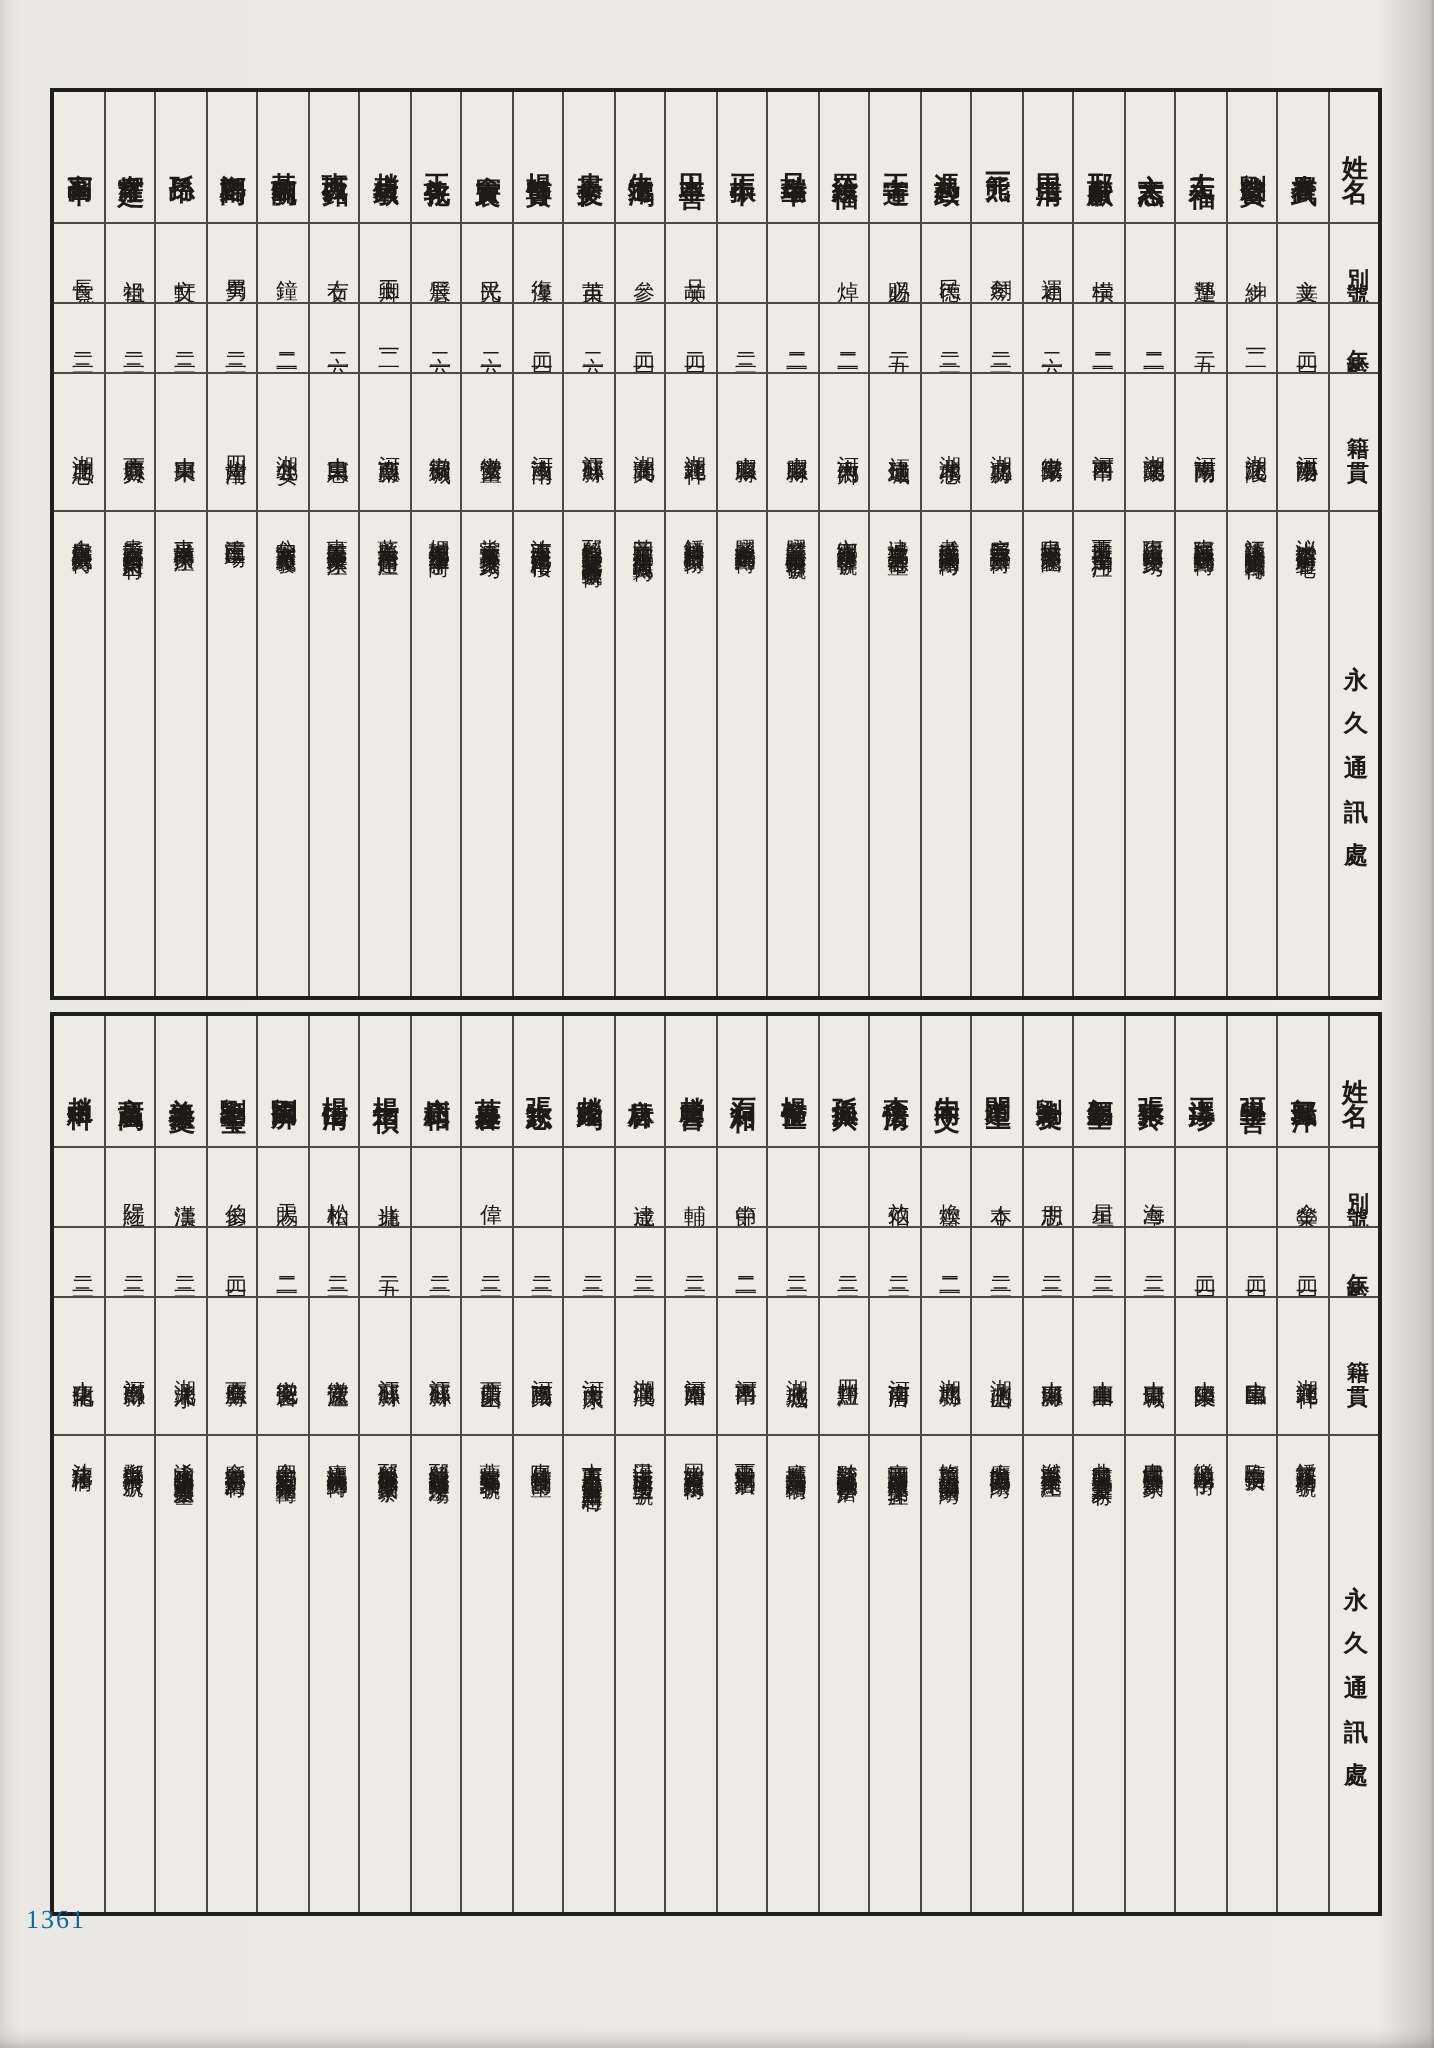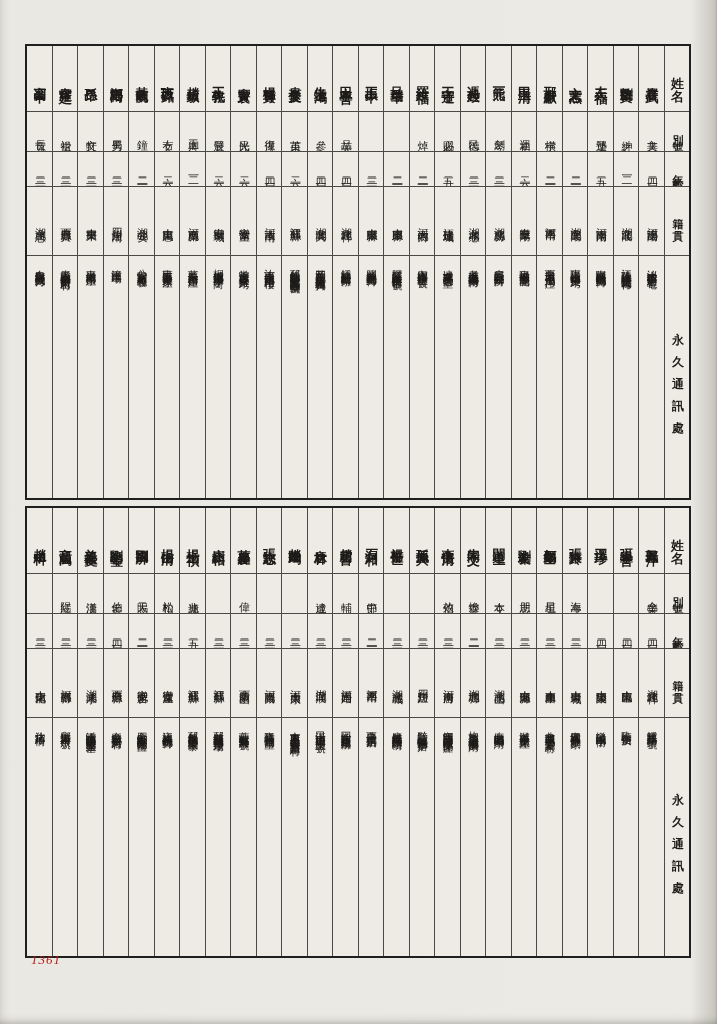--- a/index.html
+++ b/index.html
@@ -43,22 +43,22 @@
   .c-age{flex:0 0 35px;font-size:11px;text-align:center;letter-spacing:1px;line-height:23px;}
   .c-origin{flex:0 0 69px;font-size:11px;text-align:center;letter-spacing:1px;line-height:23px;}
   .c-addr{flex:1 1 auto;font-size:10.5px;text-align:start;line-height:13px;padding-top:5px;padding-right:5px;letter-spacing:1px;}
   .header-col .cell{font-weight:bold;}
   .header-col .c-name{letter-spacing:12px;font-size:13px;}
   .header-col .c-alias{letter-spacing:6px;}
   .header-col .c-age{letter-spacing:4px;}
   .header-col .c-origin{letter-spacing:12px;}
   .header-col .c-addr{text-align:center;letter-spacing:22px;padding:1px 0 0 0;line-height:23px;font-size:12px;}
   .pagenum{
-    position:absolute;left:31px;top:952px;
-    font-size:13px;color:#b91c1c;letter-spacing:1px;font-style:italic;
+    position:absolute;left:13px;top:952px;
+    font-size:13px;color:#0369a1;letter-spacing:1px;
   }
 </style>
 </head>
 <body>
 
 <div class="sheet"></div>
 
 <div class="vtable" id="table-top">
     <div class="col header-col">
       <div class="cell c-name">姓名</div>

